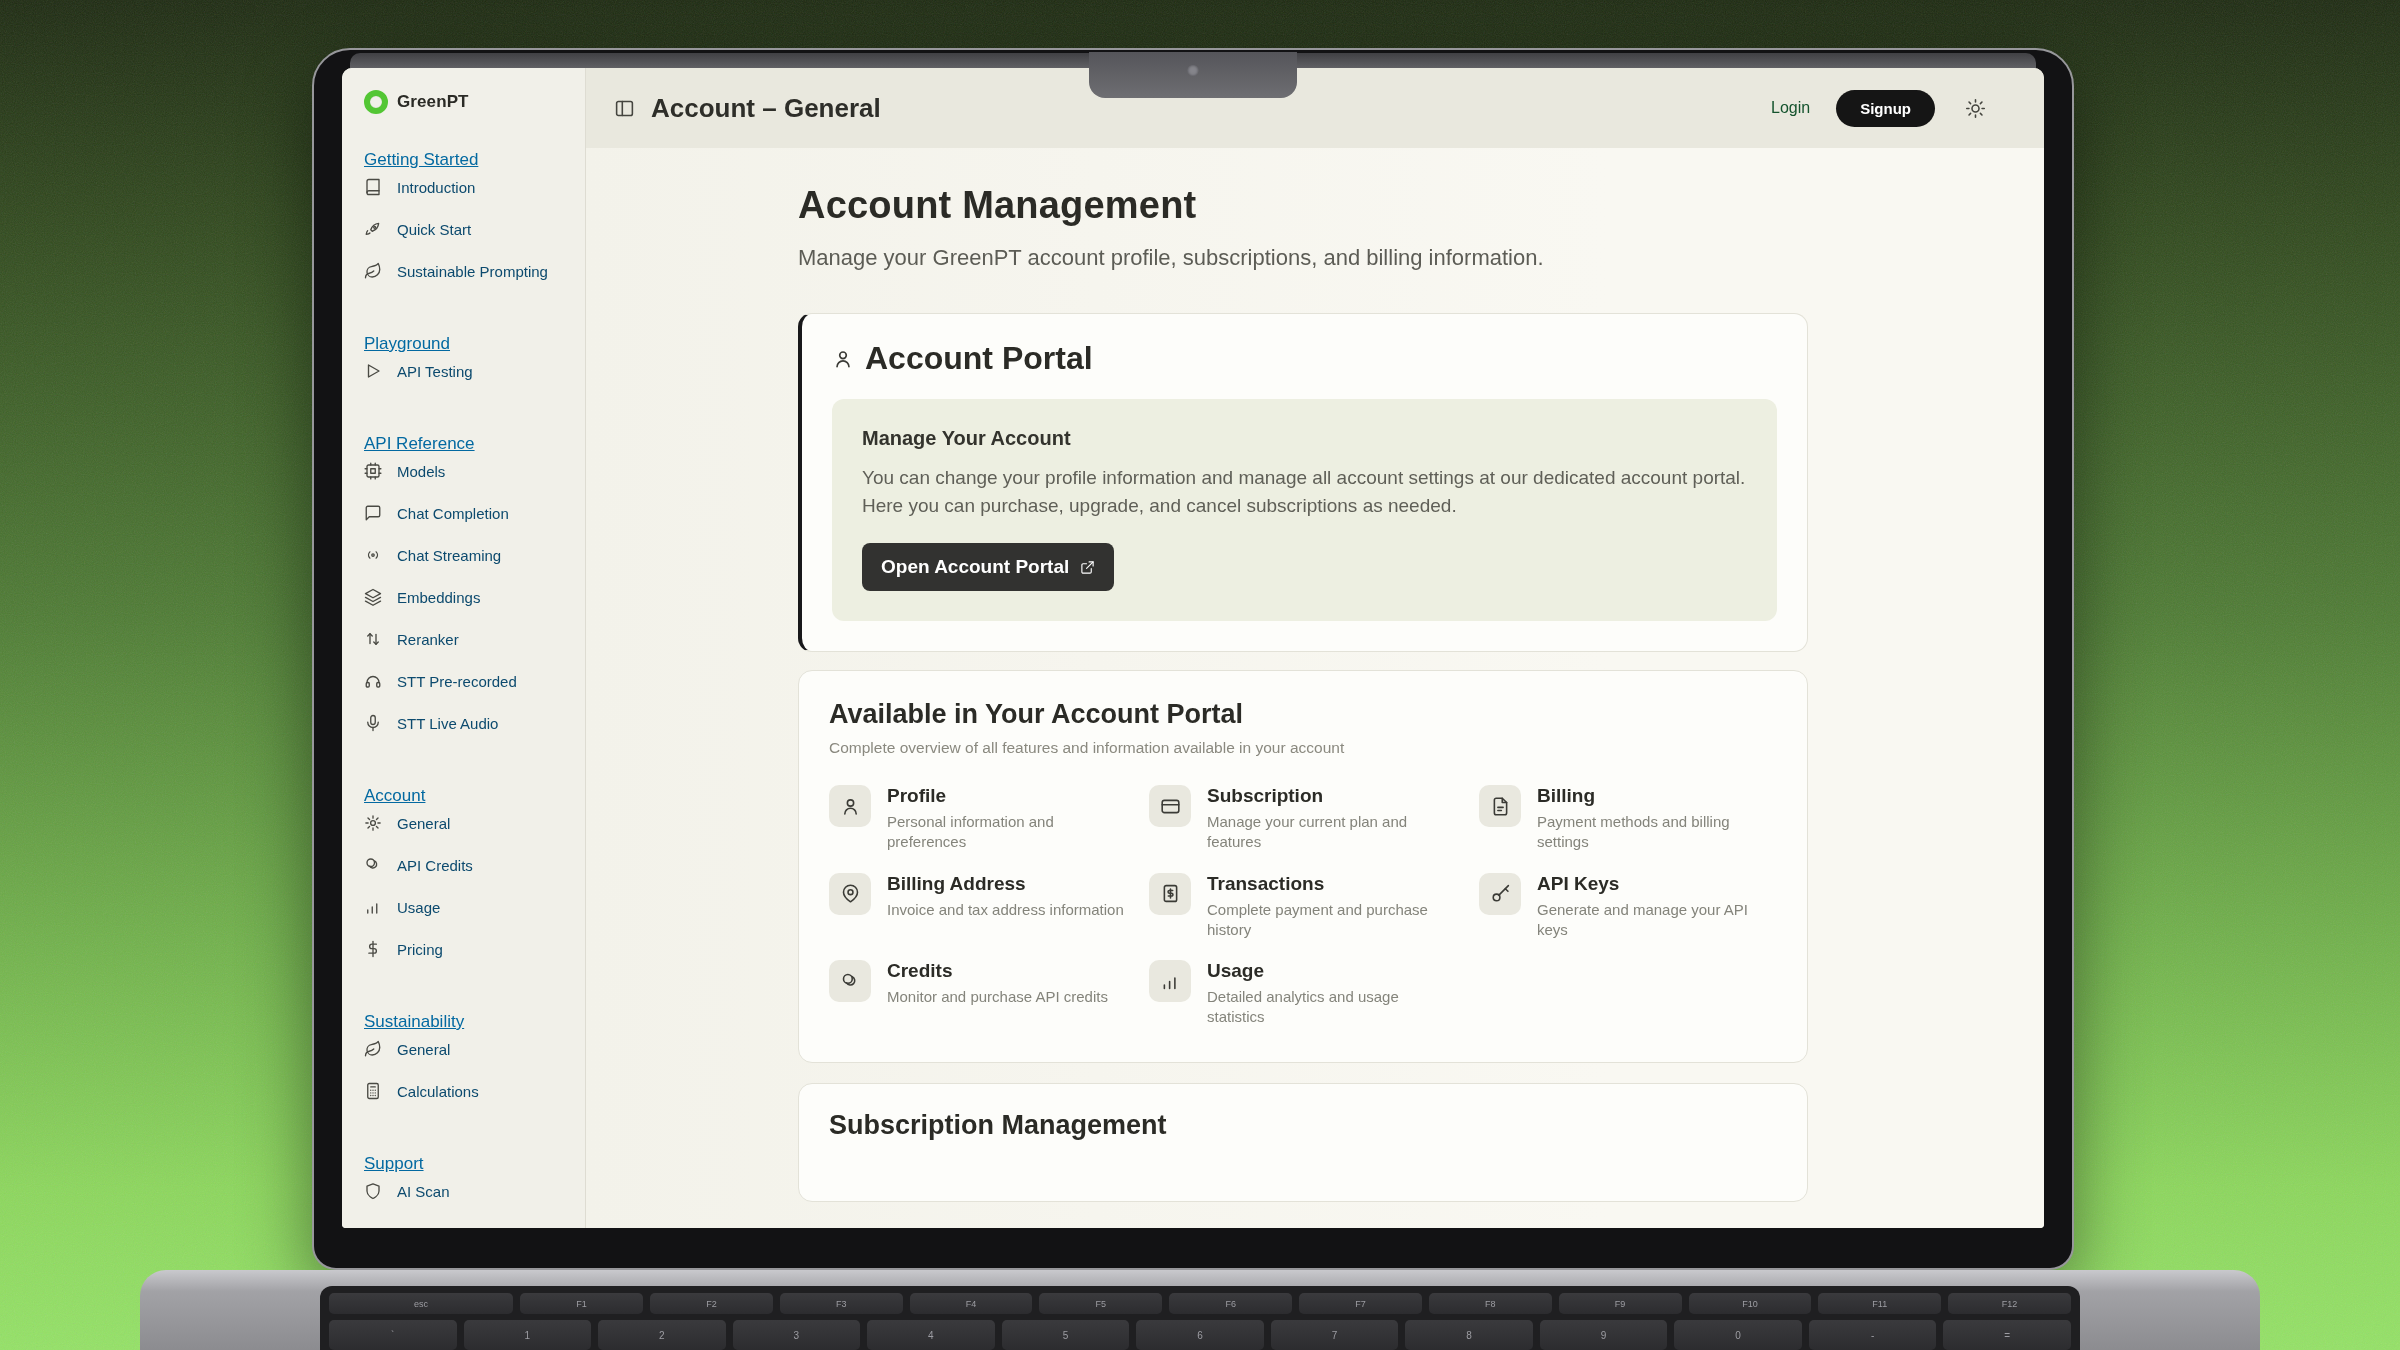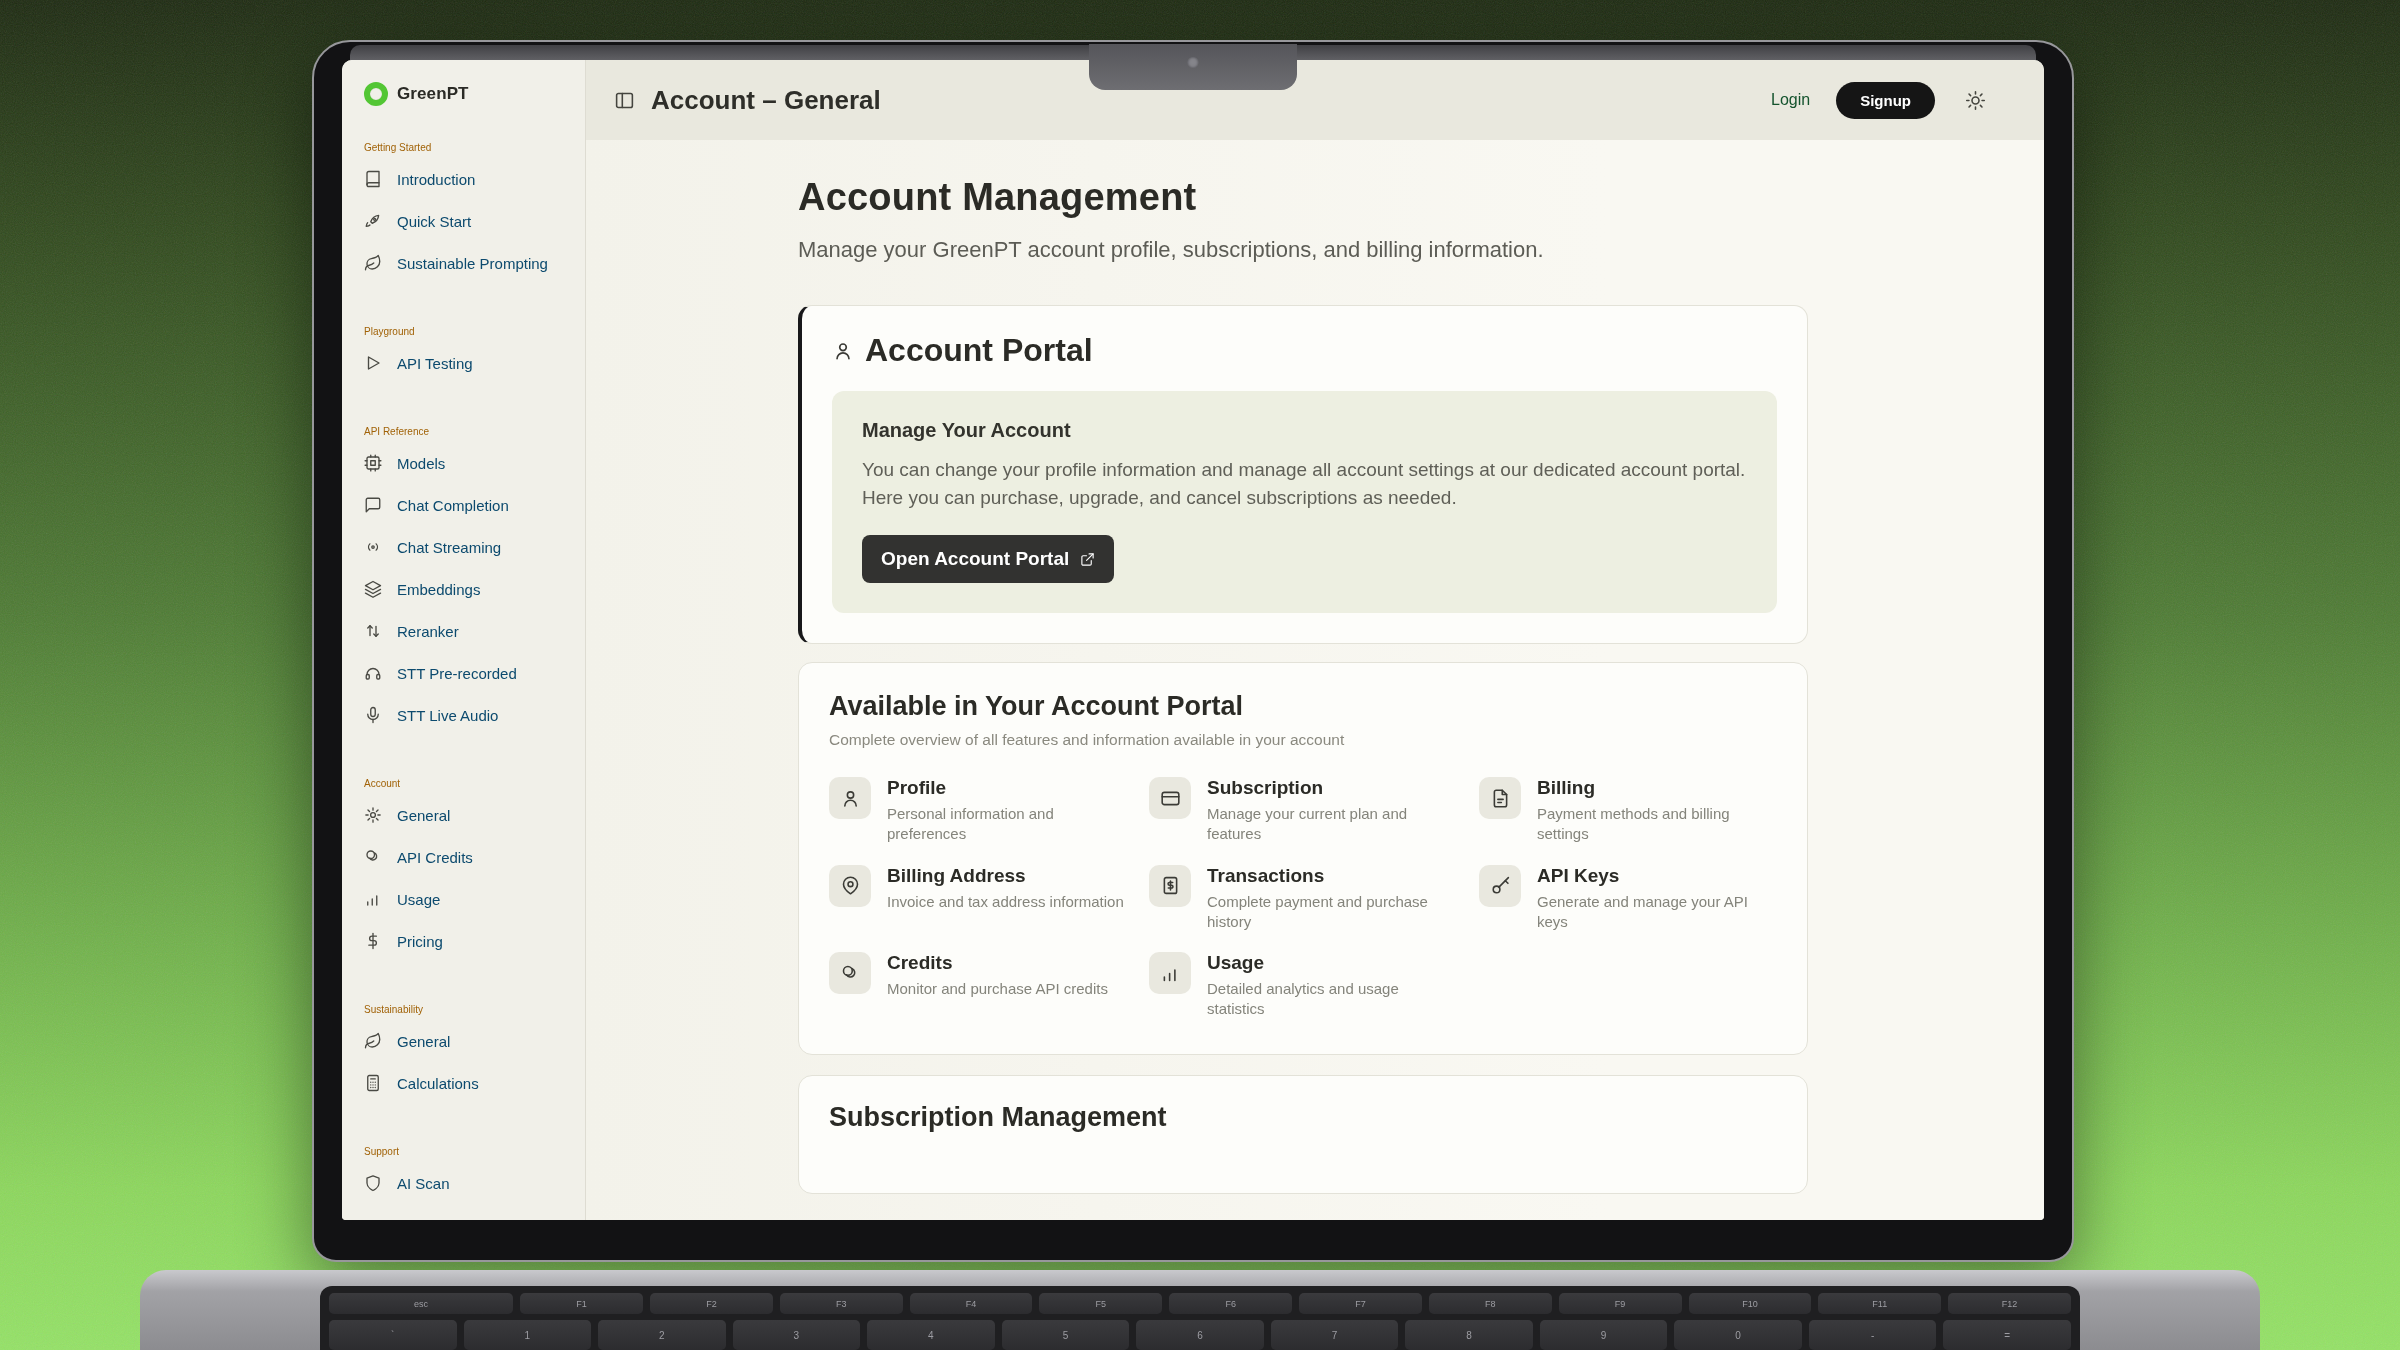--- a/index.html
+++ b/index.html
@@ -4,21 +4,21 @@
 <style>
   * { margin:0; padding:0; box-sizing:border-box; }
   html,body { width:2400px; height:1350px; overflow:hidden; }
   body { font-family:"Liberation Sans", sans-serif; position:relative;
          background:linear-gradient(180deg,#1d2a11 0%,#2f471c 16%,#4d7a33 45%,#71b24b 70%,#8cd75c 88%,#94e266 100%); }
   .noise { position:absolute; inset:0; opacity:.14; pointer-events:none; }
 
   
   .laptop-shadow { position:absolute; left:240px; top:1272px; width:1920px; height:110px;
     background:radial-gradient(ellipse at center, rgba(0,0,0,.55), rgba(0,0,0,0) 70%); filter:blur(14px); }
-  .screen { position:absolute; left:312px; top:40px; width:1762px; height:1222px;
+  .screen { position:absolute; left:312px; top:48px; width:1762px; height:1222px;
     background:#121214; border:2px solid #97979b; border-radius:38px 38px 24px 24px;
     box-shadow:0 24px 70px rgba(0,0,0,.45); }
   .glass-strip { position:absolute; top:3px; left:36px; right:36px; height:15px;
     background:linear-gradient(#404044,#606064); border-radius:10px 10px 0 0; }
   .notch { position:absolute; top:2px; left:50%; transform:translateX(-50%); width:208px; height:46px;
     background:linear-gradient(#55555a,#6e6e72); border-radius:0 0 16px 16px; z-index:30; }
   .camera { position:absolute; left:50%; top:13px; transform:translateX(-50%);
     width:11px; height:11px; border-radius:50%; background:#85858b; box-shadow:inset 0 0 3px #4a4a50; }
   .display { position:absolute; left:28px; top:18px; right:28px; bottom:40px;
     border-radius:10px 10px 4px 4px; overflow:hidden; background:#f6f5ee; z-index:10; }
@@ -36,21 +36,21 @@
   .app { display:flex; width:100%; height:100%; color:#3c3c37; }
 
   .sidebar { width:244px; flex:0 0 244px; background:#f1f0e9; border-right:1px solid #dedcd2;
     padding:22px 12px 0 22px; overflow:hidden; }
   .logo { display:flex; align-items:center; gap:9px; }
   .ring { width:24px; height:24px; border-radius:50%; border:6.5px solid #53c634;
     box-shadow:inset 0 0 1px rgba(0,0,0,.2); }
   .brand { font-size:17px; font-weight:700; color:#2b2b26; letter-spacing:.1px; }
   .sec { margin-top:42px; }
   .sec:first-of-type { margin-top:36px; }
-  .sec-label { display:block; font-size:10px; color:#a16207; height:16px; }
+  .sec-label { display:block; font-size:17px; color:#0369a1; height:16px;text-decoration:underline; }
   .s-item { display:flex; align-items:center; gap:15px; height:42px; cursor:pointer; }
   .s-item .icn { width:18px; height:18px; color:#4a4a44; flex:0 0 18px; }
   .s-item .lbl { font-size:15px; color:#0c4a6e; white-space:nowrap; }
   .icn svg { width:100%; height:100%; display:block; }
 
   .main { flex:1; display:flex; flex-direction:column; min-width:0; }
   .topbar { height:80px; flex:0 0 80px; background:#e9e8de; display:flex; align-items:center;
     padding:0 58px 0 28px; }
   .panel-icn { width:21px; height:21px; color:#45453f; cursor:pointer; }
   .tb-title { margin-left:16px; font-size:26px; font-weight:700; color:#2e2e29; }

